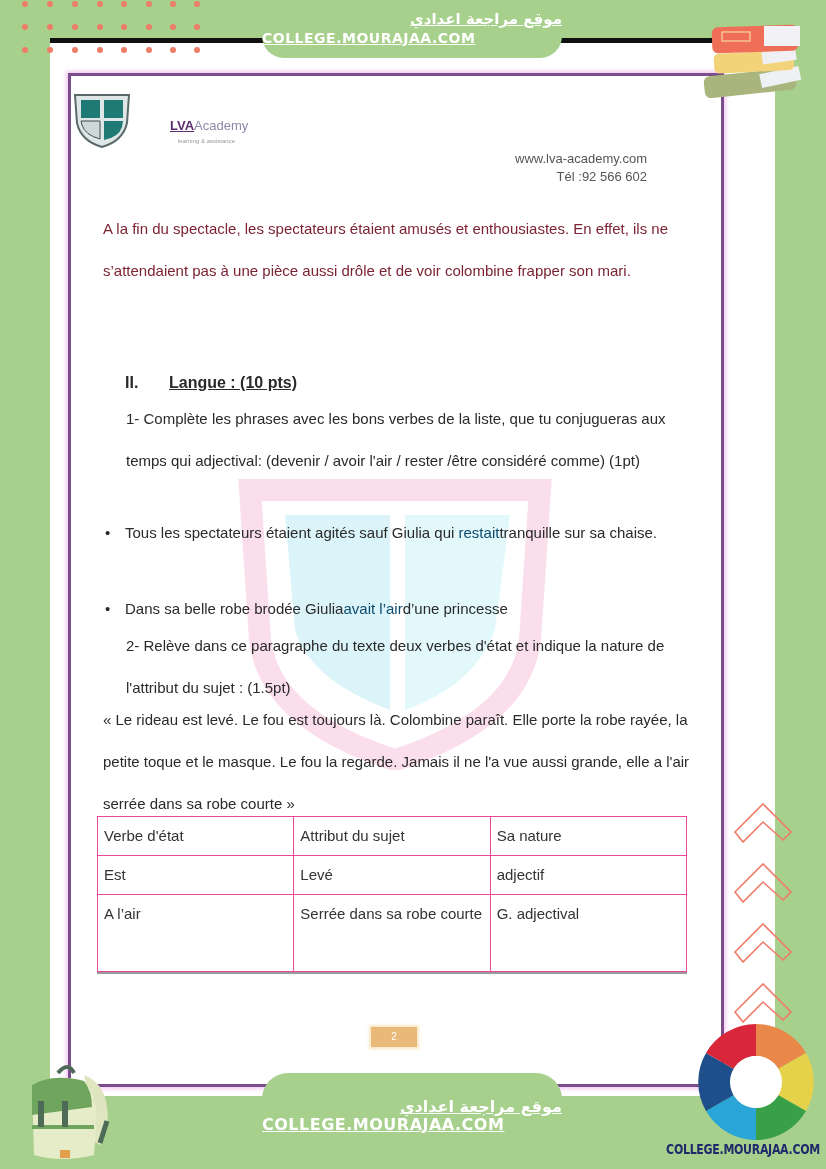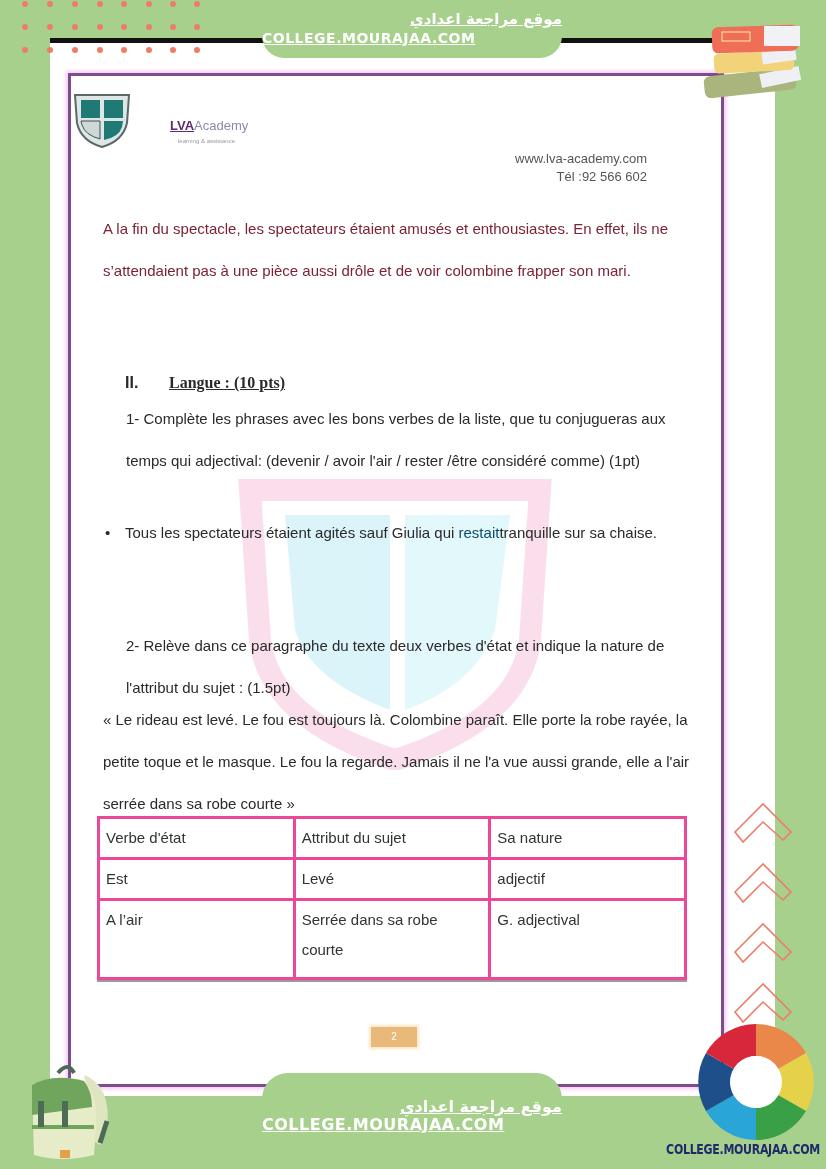--- a/index.html
+++ b/index.html
@@ -43,38 +43,38 @@
     .brand .rest { color: #8a8aaa; margin-top: 44px; }
     .brand-sub { position: absolute; left: 178px; top: 138px; font-size: 6px; color: #999; }
     .contact { position: absolute; left: 515px; top: 150px; font-size: 13px; color: #555; line-height: 18px; }
     .contact div:nth-child(2) { margin-left: -3px; text-align: right; }
 
     .p { position: absolute; font-size: 15px; line-height: 42px; }
     .red { color: #7c2334; }
     .intro { left: 103px; top: 208px; width: 600px; }
     .section { left: 125px; top: 362px; font-size: 16px; font-weight: bold; }
     .section .num { display: inline-block; width: 44px; }
-    .section u { text-decoration: underline; font-family: Liberation Serif, serif; }
+    .section u { text-decoration: underline; }
     .q1 { left: 126px; top: 398px; width: 570px; }
     .bullet { left: 105px; width: 590px; }
     .bullet::before { content: "•"; position: absolute; left: 0; }
     .bullet .txt { padding-left: 20px; display: block; }
     .b1 { top: 512px; }
     .b2 { top: 588px; }
     .q2 { left: 126px; top: 625px; width: 570px; }
     .quote { left: 103px; top: 699px; width: 600px; }
     .hl { color: #0c4a6e; }
 
     table.answers {
       position: absolute; left: 97px; top: 816px; width: 590px;
       border-collapse: collapse; font-size: 15px; color: #333;
       box-shadow: 0 2px 0 #999;
     }
     table.answers td {
-      border: 3px solid #ec4899; vertical-align: top; padding: 4px 6px; line-height: 30px;
+      border: 1px solid #ec4899; vertical-align: top; padding: 4px 6px; line-height: 30px;
       width: 33%;
     }
     table.answers tr.tall td { height: 68px; }
 
     .page-num {
       position: absolute; left: 371px; top: 1027px; width: 46px; height: 20px;
       background: #e9b97a; color: #fff; font-size: 10px; text-align: center; line-height: 20px;
       box-shadow: 0 0 3px 2px #fbe6c4;
     }
     .watermark {
@@ -170,20 +170,23 @@
     <span class="num">II.</span><u>Langue : (10 pts)</u>
   </div>
 
   <div class="p q1">
     <span>1-</span>
     <span>Complète les phrases avec les bons verbes de la liste, que tu conjugueras aux temps qui adjectival: (devenir / avoir l'air / rester /être considéré comme) (1pt)</span>
   </div>
 
   <div class="p bullet b1">
     <span class="txt"><span>Tous les spectateurs étaient agités sauf Giulia qui </span><span class="hl">restait</span><span>tranquille sur sa chaise.</span></span>
+  </div>
+  <div class="p bullet b2">
+    <span class="txt"><span>Dans sa belle robe brodée Giulia</span><span class="hl">avait l’air</span><span>d’une princesse</span></span>
   </div>
 
   <div class="p q2">
     <span>2-</span>
     <span>Relève dans ce paragraphe du texte deux verbes d'état et indique la nature de l'attribut du sujet : (1.5pt)</span>
   </div>
 
   <div class="p quote">« Le rideau est levé. Le fou est toujours là. Colombine paraît. Elle porte la robe rayée, la petite toque et le masque. Le fou la regarde. Jamais il ne l'a vue aussi grande, elle a l'air serrée dans sa robe courte »</div>
 
   <table class="answers">

